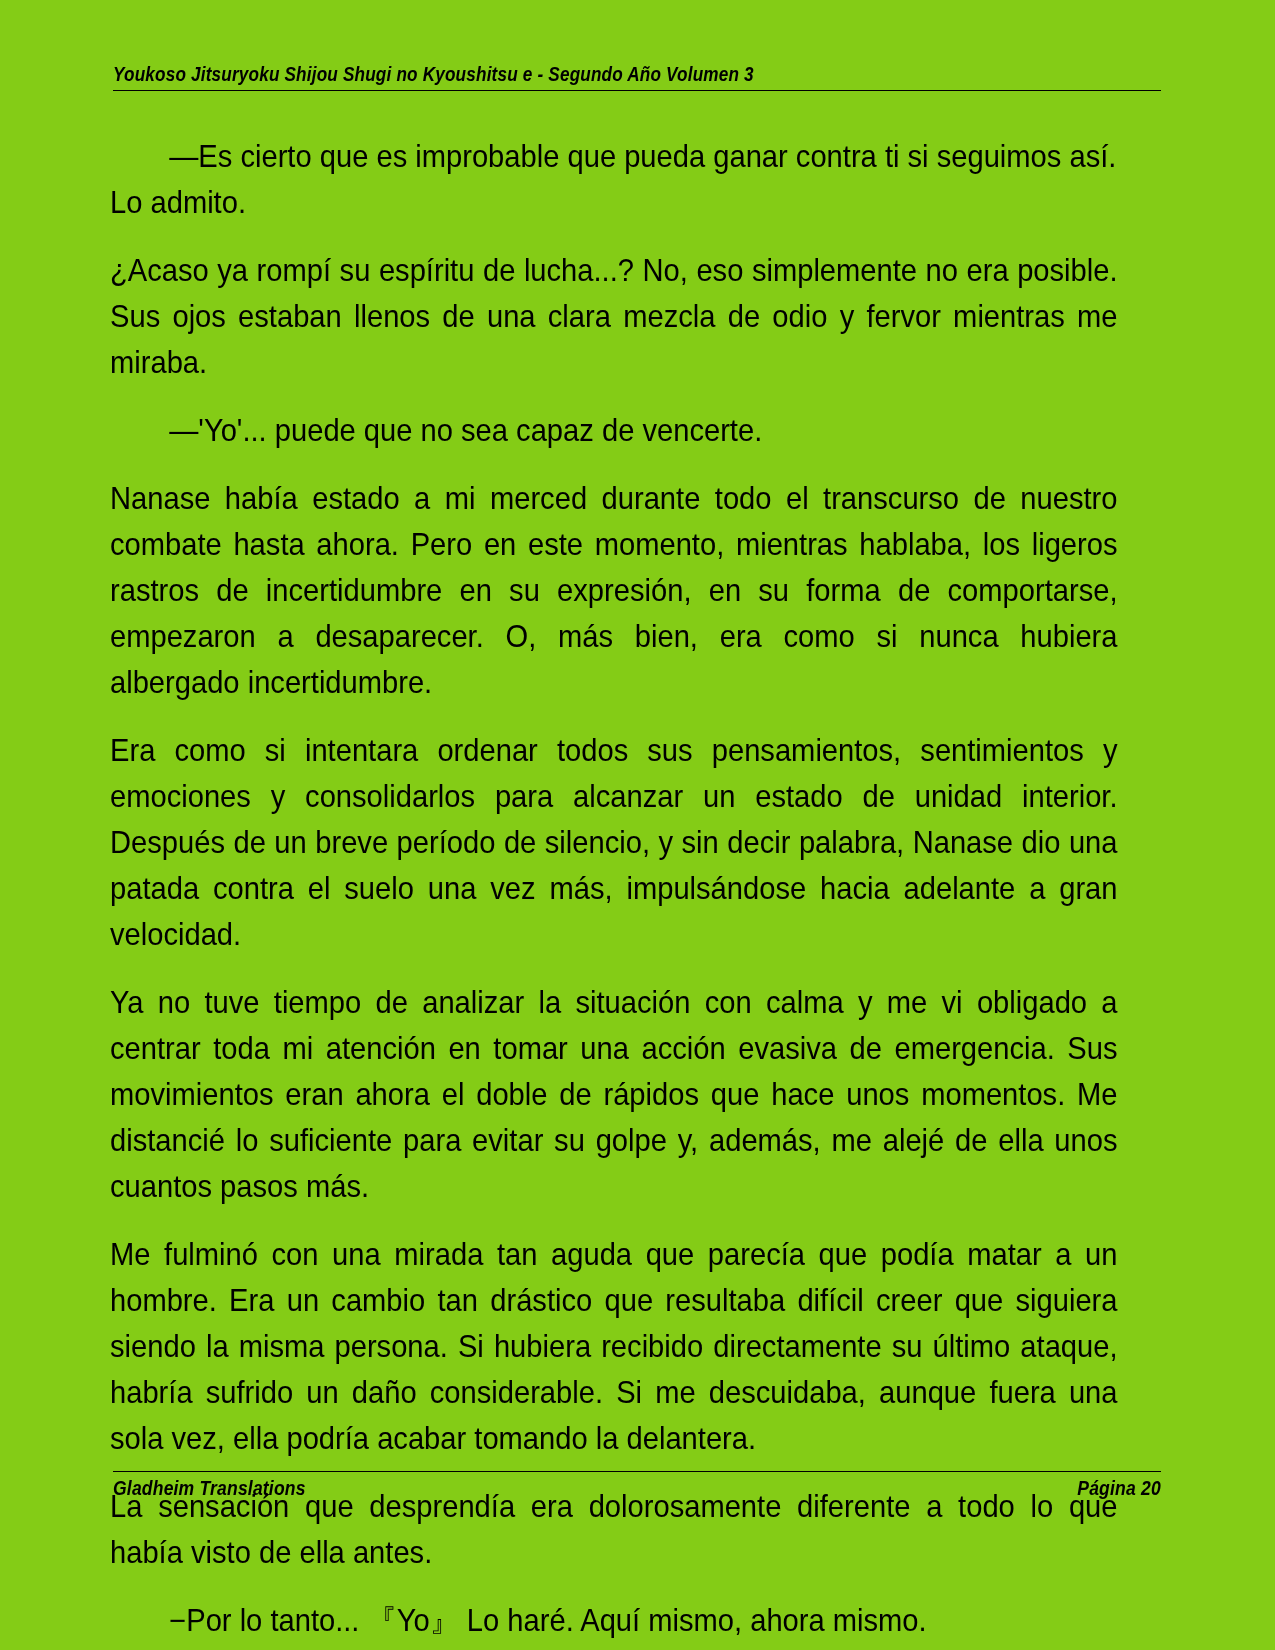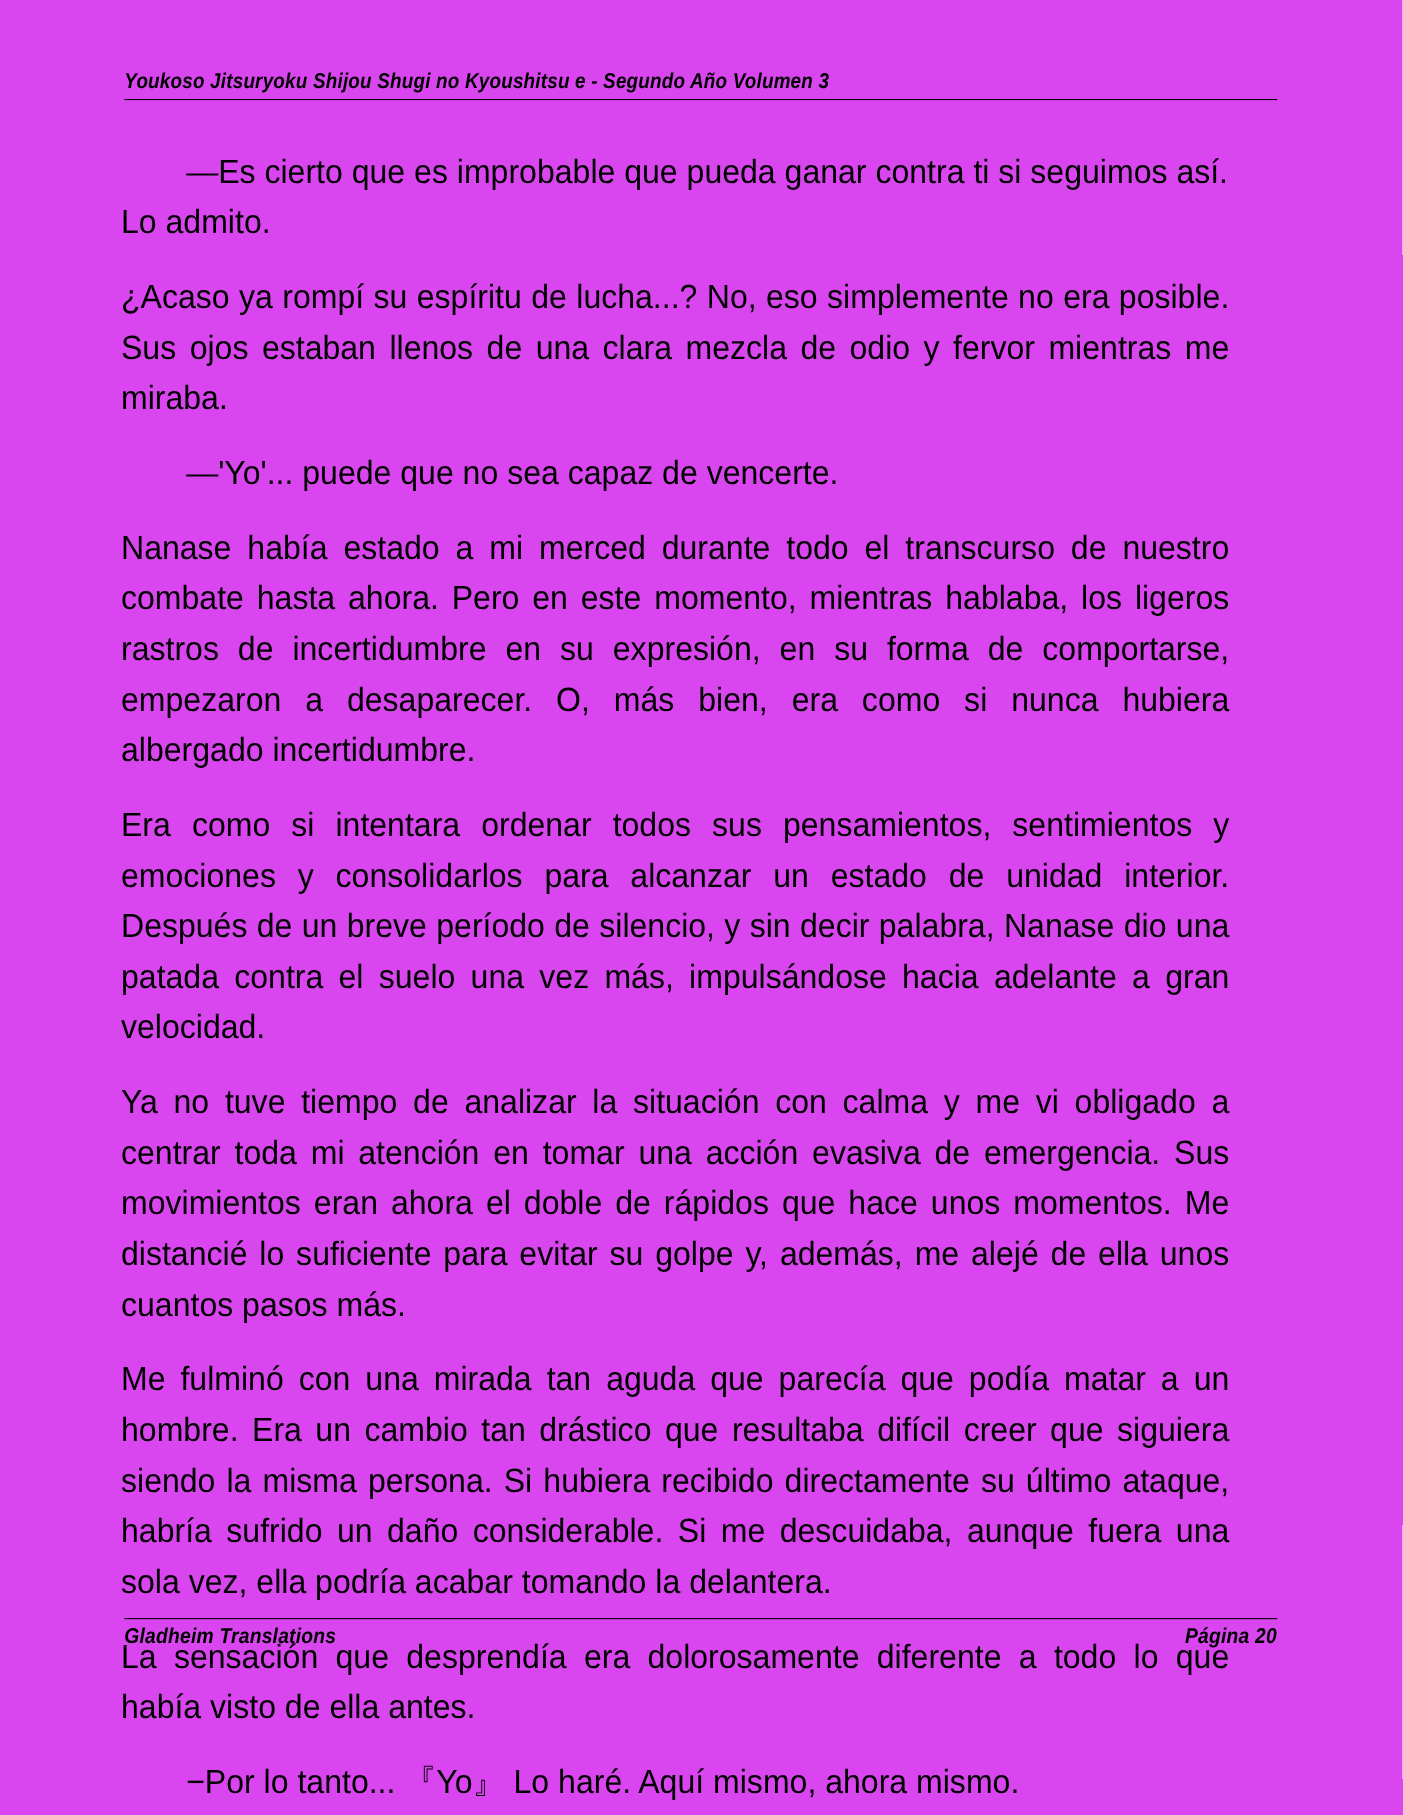--- a/index.html
+++ b/index.html
@@ -14,21 +14,21 @@
     color: #000000;
     overflow: hidden;
   }
 
   .page {
     position: relative;
     width: 1275px;
     height: 1650px;
     box-sizing: border-box;
     padding: 0;
-    background: #d946ef;
+    background: #84cc16;
   }
 
   
   .header {
     position: absolute;
     left: 113px;
     top: 62px;
     width: 1048px;
     box-sizing: border-box;
   }

